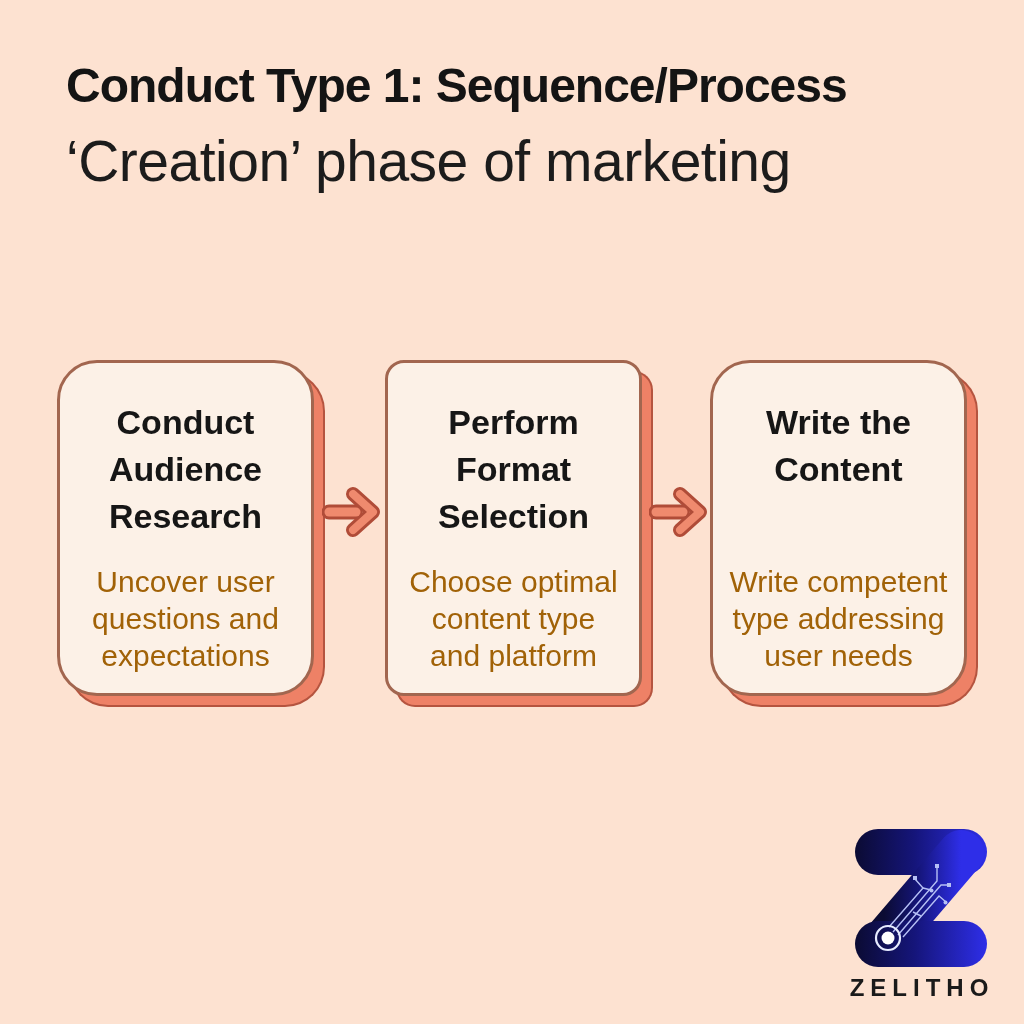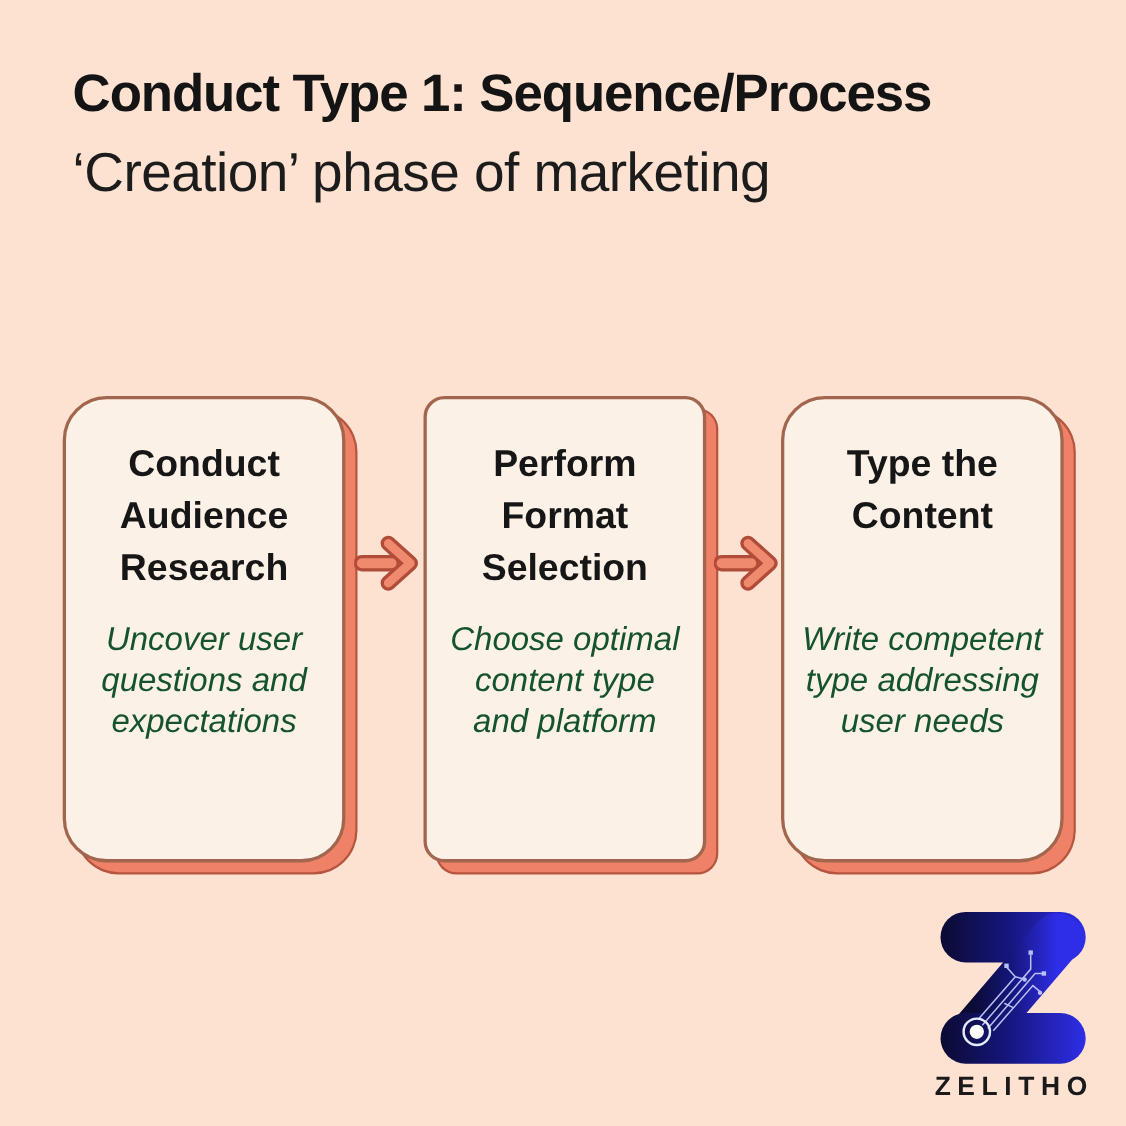--- a/index.html
+++ b/index.html
@@ -19,30 +19,30 @@
     position: absolute;
     left: 66px; top: 58px;
     font-size: 48px;
     font-weight: 700;
     letter-spacing: -1px;
     color: #141414;
   }
   .subtitle {
     position: absolute;
     left: 66px; top: 128px;
-    font-size: 50px;
+    font-size: 57px;
     font-weight: 400;
     letter-spacing: -0.5px;
     color: #1c1c1c;
   }
   .step-box {
     position: absolute;
     top: 360px;
     width: 257px;
-    height: 424px;
+    height: 336px;
     background: #fcf1e7;
     border: 3px solid #a2664f;
     border-radius: 40px;
     box-shadow: 11px 11px 0 -2px #ee8166, 11px 11px 0 0 #b5543f;
   }
   .step-box.b1 { left: 57px; }
   .step-box.b2 { left: 385px; border-radius: 19px; }
   .step-box.b3 { left: 710px; }
   .step-heading {
     position: absolute;
@@ -54,23 +54,22 @@
     color: #161616;
     white-space: pre-line;
   }
   .step-desc {
     position: absolute;
     top: 200px; left: 0; right: 0;
     text-align: center;
     font-size: 30px;
     font-weight: 400;
     line-height: 37px;
-    color: #14532d;
+    color: #a16207;
     white-space: pre-line;
-    font-style: italic;
   }
   .arrow {
     position: absolute;
     top: 482px;
     width: 60px; height: 60px;
   }
   .arrow.a1 { left: 322px; }
   .arrow.a2 { left: 649px; }
   .logo-wrap {
     position: absolute;
@@ -127,21 +126,21 @@
   </div>
 
   <svg class="arrow a2" viewBox="0 0 60 60">
     <path d="M7 30 H33" stroke="#b04c38" stroke-width="15" stroke-linecap="round" fill="none"></path>
     <path d="M31 12 L51 30 L31 48" stroke="#b04c38" stroke-width="14" stroke-linecap="round" stroke-linejoin="round" fill="none"></path>
     <path d="M31 12 L51 30 L31 48" stroke="#ef8a6e" stroke-width="8" stroke-linecap="round" stroke-linejoin="round" fill="none"></path>
     <path d="M7 30 H34" stroke="#ef8a6e" stroke-width="9" stroke-linecap="round" fill="none"></path>
   </svg>
 
   <div class="step-box b3">
-    <div class="step-heading">Type the
+    <div class="step-heading">Write the
 Content</div>
     <div class="step-desc">Write competent
 type addressing
 user needs</div>
   </div>
 
   <div class="logo-wrap">
     <svg class="logo-z" viewBox="0 0 140 148">
       <defs>
         <linearGradient id="zg" x1="0%" y1="0%" x2="100%" y2="0%">

